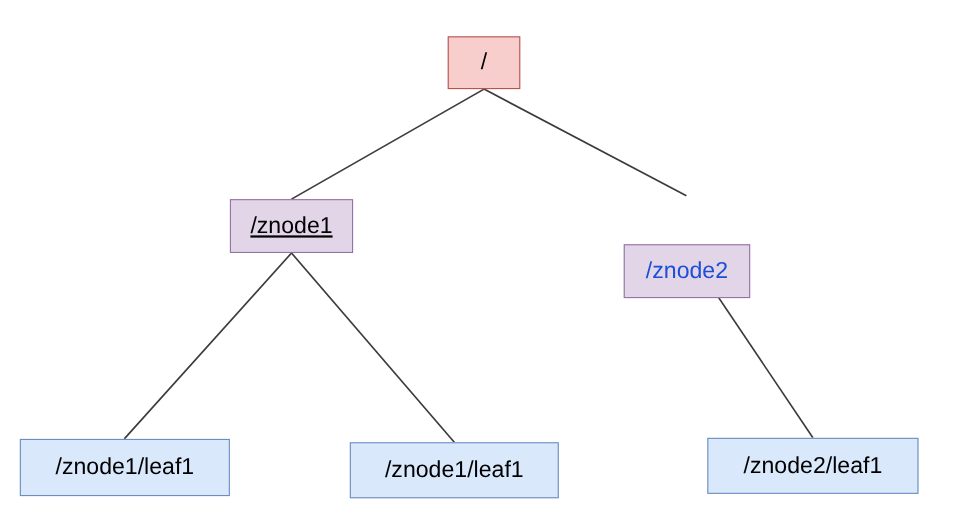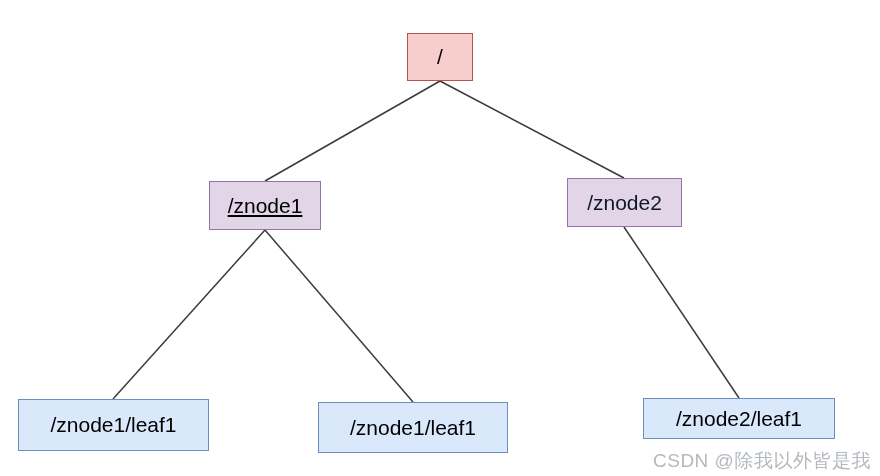--- a/index.html
+++ b/index.html
@@ -35,21 +35,21 @@
     border: 1px solid #000;
     font-size: 21px;
     color: #000000;
     white-space: nowrap;
   }
   #node-root   { left: 407px; top: 33px;  width: 66px;  height: 48px; }
   #node-znode1 { left: 209px; top: 181px; width: 112px; height: 49px; }
   #node-znode2 { left: 567px; top: 178px; width: 115px; height: 49px; }
   #node-leaf1a { left: 18px;  top: 399px; width: 191px; height: 52px; }
   #node-leaf1b { left: 318px; top: 402px; width: 190px; height: 51px; }
-  #node-leaf2  { left: 643px; top: 398px; width: 192px; height: 41px; }
+  #node-leaf2  { left: 643px; top: 398px; width: 192px; height: 51px; }
   #watermark {
     position: absolute;
     left: 653px;
     top: 448px;
     font-size: 19px;
     letter-spacing: 0.5px;
     white-space: nowrap;
   }
 </style>
 </head>
@@ -66,31 +66,30 @@
   </svg>
 
   <div class="node" id="node-root" style="background-color: rgb(248, 206, 204); border-color: rgb(184, 84, 80); color: rgb(0, 0, 0);">
     <span>/</span>
   </div>
 
   <div class="node" id="node-znode1" style="background-color: rgb(225, 213, 231); border-color: rgb(150, 115, 166); color: rgb(0, 0, 0); text-decoration: underline;">
     <span>/znode1</span>
   </div>
 
-  <div class="node" id="node-znode2" style="background-color: rgb(225, 213, 231); border-color: rgb(150, 115, 166); color: #0f172a;">
+  <div class="node" id="node-znode2" style="background-color: rgb(225, 213, 231); border-color: rgb(150, 115, 166); color: #1d4ed8; margin-top: 44px;">
     <span>/znode2</span>
   </div>
 
   <div class="node" id="node-leaf1a" style="background-color: rgb(218, 232, 252); border-color: rgb(108, 142, 191); color: rgb(0, 0, 0);">
     <span>/znode1/leaf1</span>
   </div>
 
   <div class="node" id="node-leaf1b" style="background-color: rgb(218, 232, 252); border-color: rgb(108, 142, 191); color: rgb(0, 0, 0);">
     <span>/znode1/leaf1</span>
   </div>
 
   <div class="node" id="node-leaf2" style="background-color: rgb(218, 232, 252); border-color: rgb(108, 142, 191); color: rgb(0, 0, 0);">
     <span>/znode2/leaf1</span>
   </div>
 
-  <div id="watermark" style="color: rgb(179, 185, 191);">CSDN @除我以外皆是我</div>
 
 </div>
 
 </body></html>

